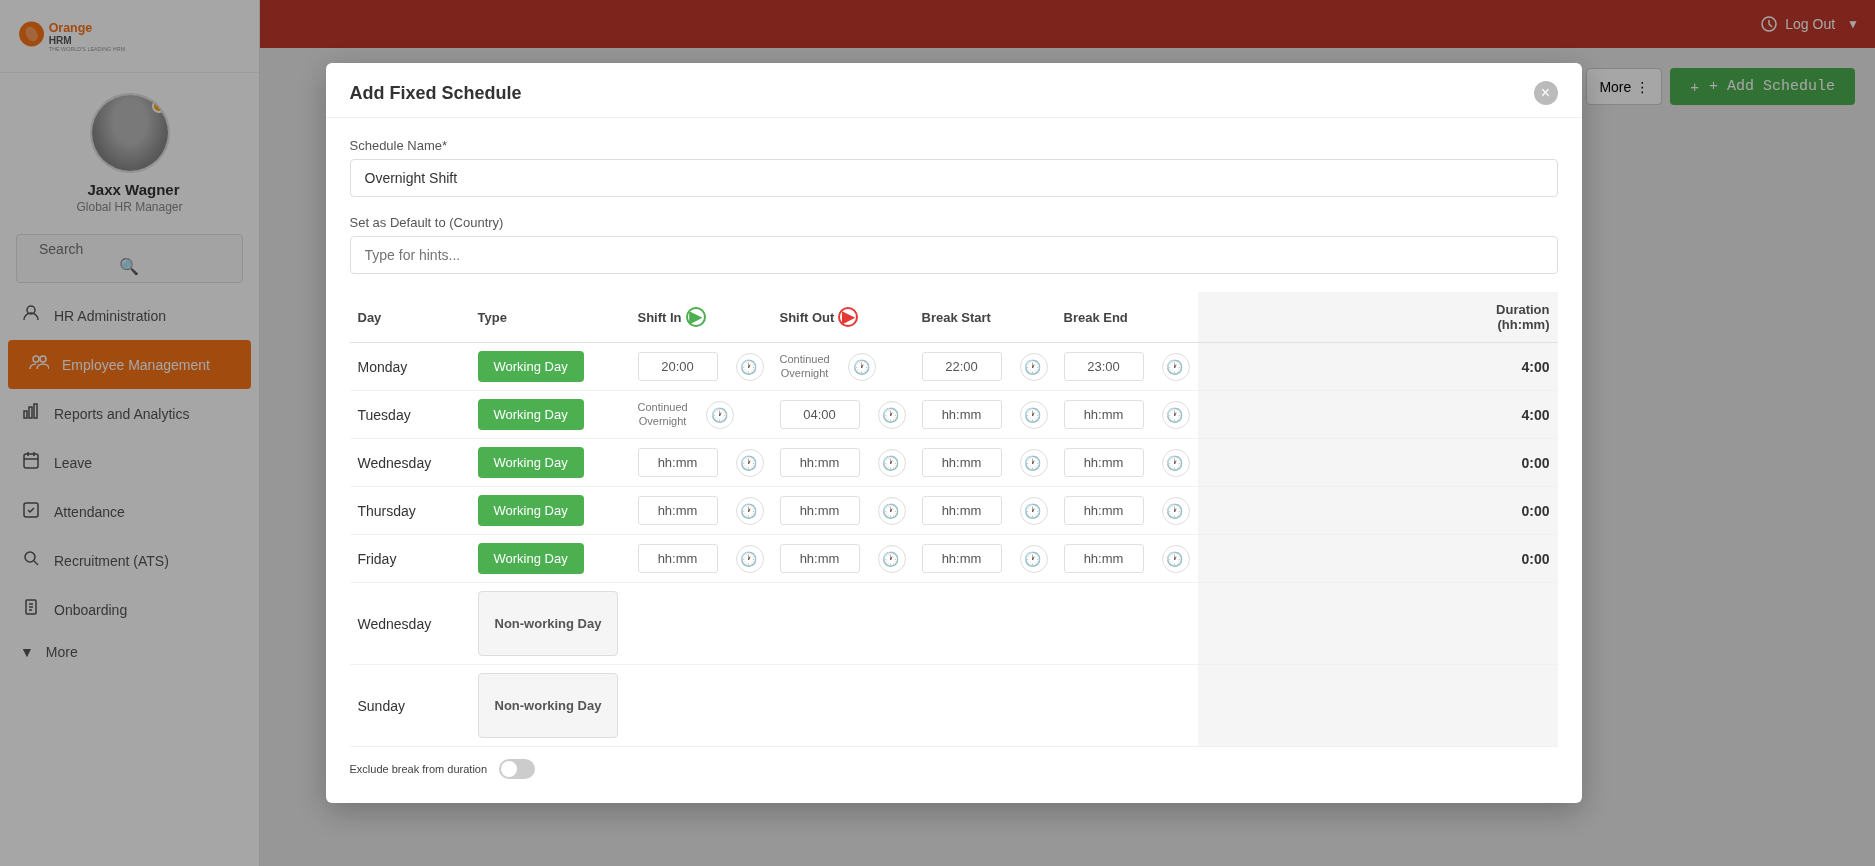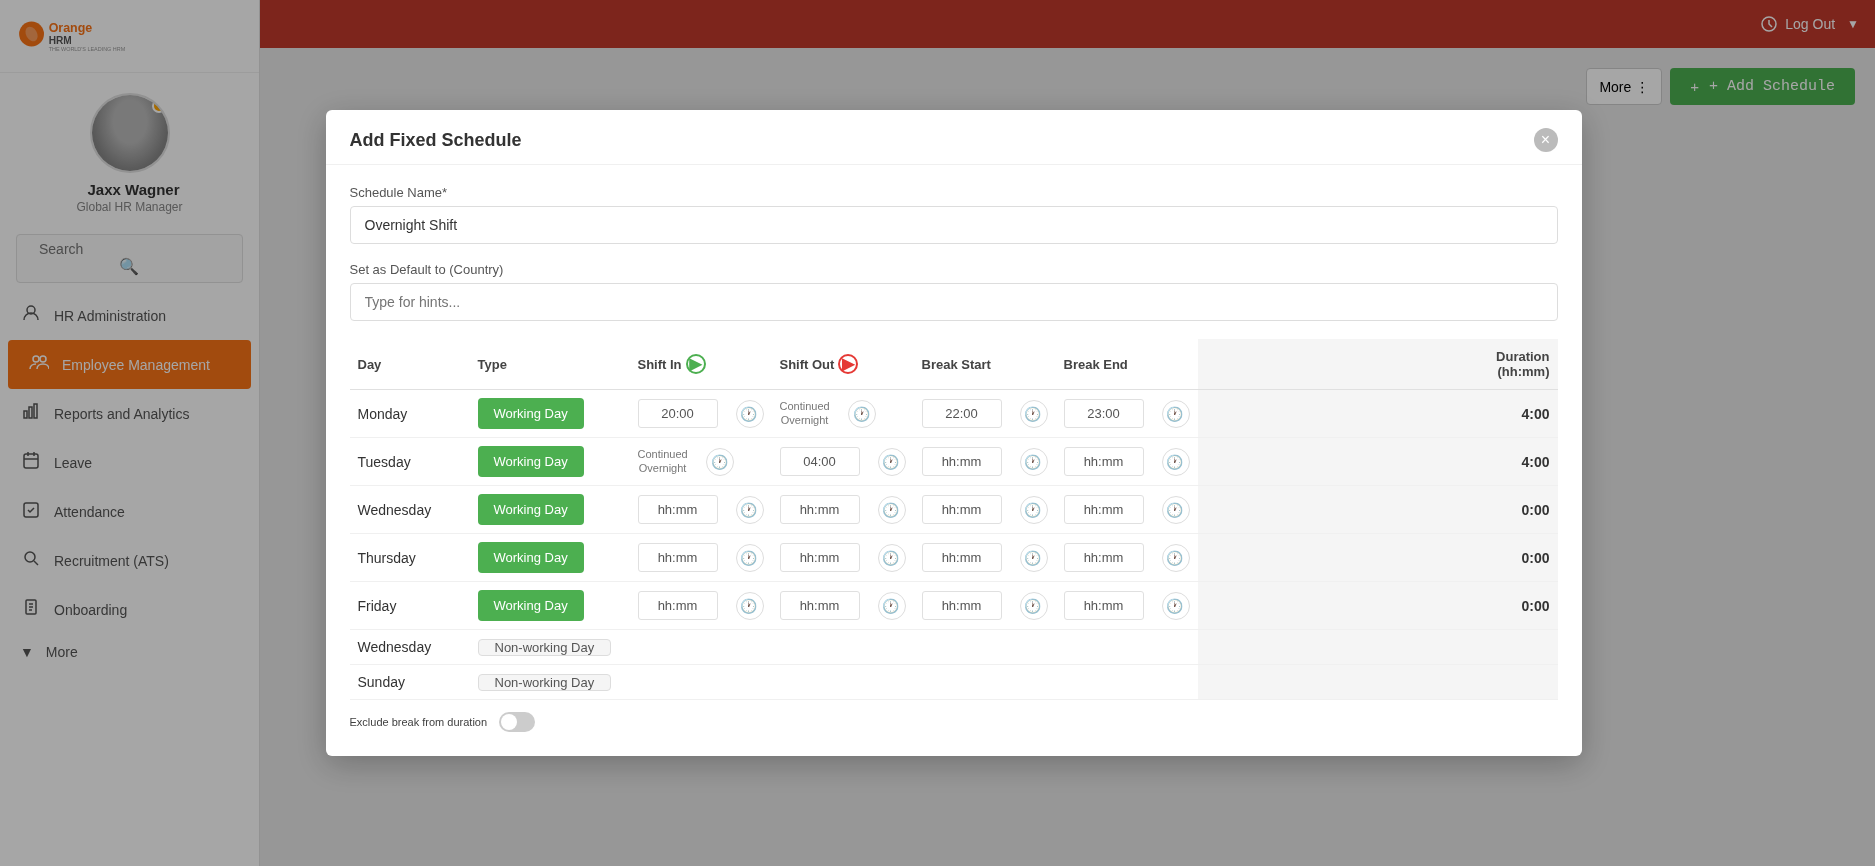--- a/index.html
+++ b/index.html
@@ -142,21 +142,21 @@
     }
     .schedule-table th.right { text-align: right; }
     .schedule-table td { padding: 8px 8px; vertical-align: middle; border-bottom: 1px solid #f0f0f0; }
     .day-name { font-size: 14px; color: #333; font-weight: 500; }
     .type-btn-green {
       background: #4caf50; color: #fff; border: none; border-radius: 4px;
       padding: 8px 16px; font-size: 13px; cursor: pointer; font-weight: 500;
     }
     .type-btn-grey {
       background: #f5f5f5; color: #555; border: 1px solid #ddd; border-radius: 4px;
-      padding: 0 16px; font-size: 13px; cursor: pointer; font-weight: 400; text-align: right;
+      padding: 24px 16px; font-size: 13px; cursor: pointer; font-weight: 700; text-align: right;
     }
     .time-cell { display: flex; align-items: center; gap: 18px; }
     .time-input {
       border: 1px solid #e0e0e0; border-radius: 3px; padding: 6px 8px;
       font-size: 13px; color: #555; width: 80px; text-align: center; outline: none;
     }
     .clock-btn {
       background: none; border: 1px solid #ddd; border-radius: 50%;
       width: 28px; height: 28px; cursor: pointer; display: flex; align-items: center; justify-content: center;
       color: #999; font-size: 14px;

